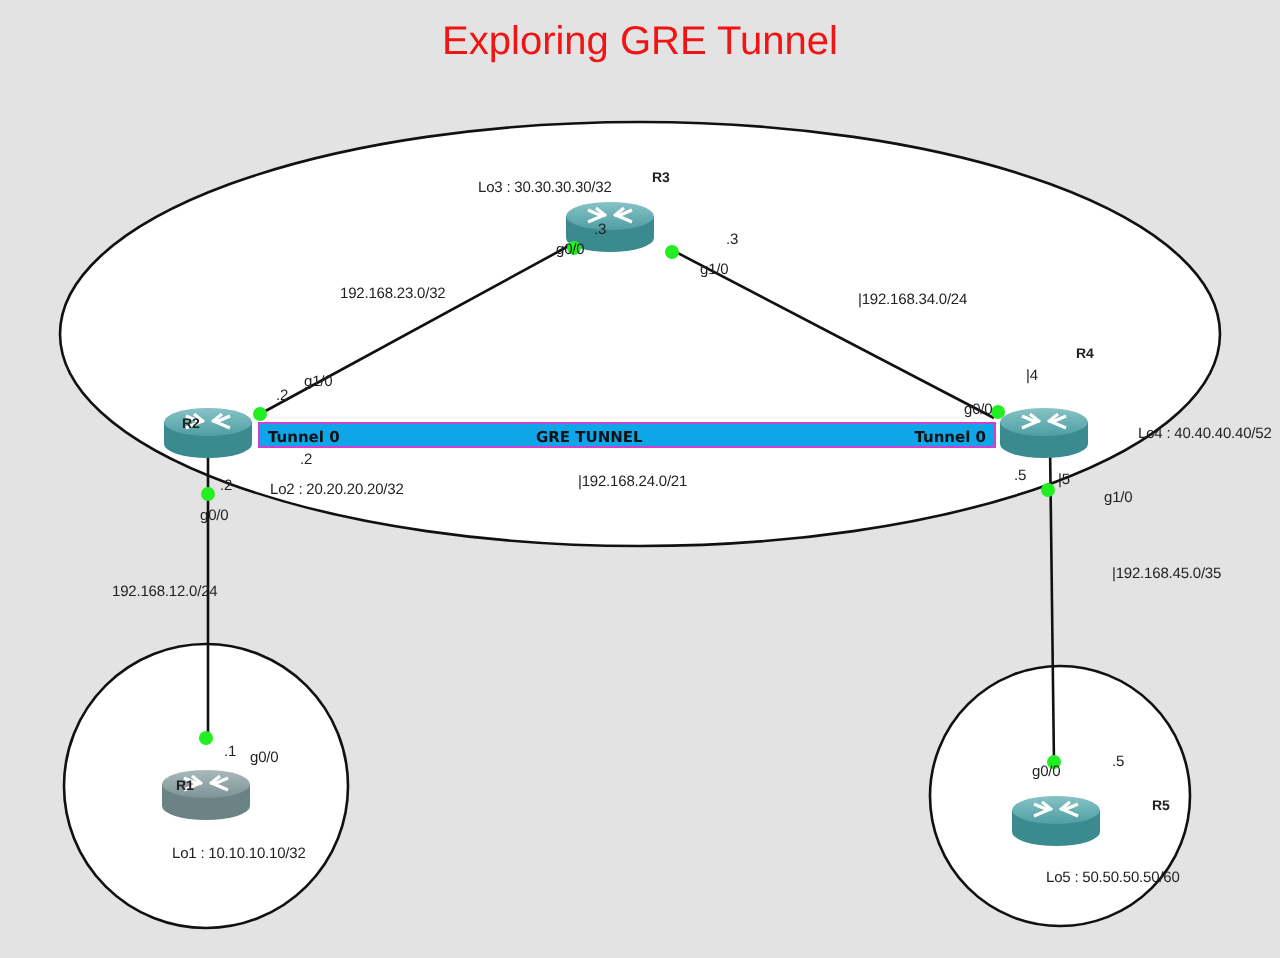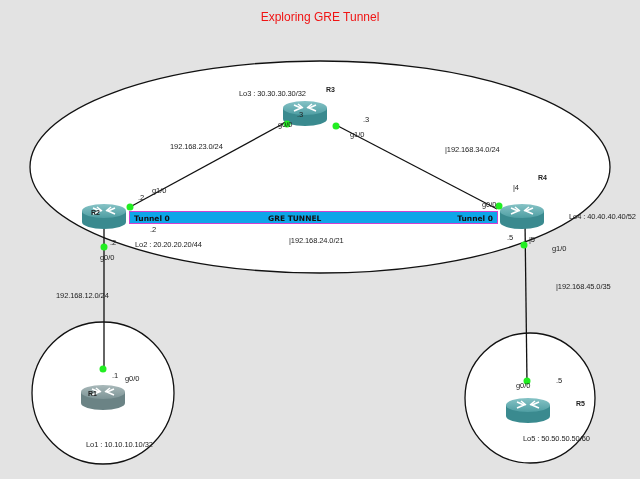--- a/index.html
+++ b/index.html
@@ -1,18 +1,18 @@
 <!DOCTYPE html>
 <html><head>
 <meta charset="utf-8">
 <style>
   html, body { margin: 0; padding: 0; }
   body { width: 640px; height: 479px; background: #e3e3e3; position: relative; overflow: hidden; font-family: "Liberation Sans", sans-serif; }
   #canvas { position: absolute; left: 0; top: 0; }
-  .title { position: absolute; left: 0; width: 640px; top: 10px; text-align: center; color: #f01414; font-size: 12px; }
+  .title { position: absolute; left: 0; width: 640px; top: 10px; text-align: center; color: #f01414; font-size: 20px; }
   .lbl { position: absolute; font-size: 7.5px; color: #222; white-space: nowrap; font-family: Liberation Sans, sans-serif; letter-spacing: -0.1px; padding-left: 21px; }
   .rname { font-weight: bold; font-size: 7px; }
   .tunnel { position: absolute; left: 129px; top: 211px; width: 369px; height: 13px; background: #0ea5e9; border: 1.5px solid #d040d0; box-sizing: border-box; }
   .tunnel span { position: absolute; top: 1.5px; font-size: 7.5px; font-weight: bold; color: #111; font-family: "DejaVu Sans", sans-serif; }
 </style>
 </head>
 <body>
 
 <div class="title">Exploring GRE Tunnel</div>
 
@@ -79,27 +79,27 @@
   <span style="right:4px">Tunnel 0</span>
 </div>
 
 <div class="lbl rname" style="left:305px;top:86px">R3</div>
 <div class="lbl rname" style="left:70px;top:209px">R2</div>
 <div class="lbl rname" style="left:517px;top:174px">R4</div>
 <div class="lbl rname" style="left:67px;top:390px">R1</div>
 <div class="lbl rname" style="left:555px;top:400px">R5</div>
 
 <div class="lbl" style="left:218px;top:89px">Lo3 :  30.30.30.30/32</div>
-<div class="lbl" style="left:114px;top:240px">Lo2 :  20.20.20.20/44</div>
+<div class="lbl" style="left:114px;top:240px">Lo2 :  20.20.20.20/32</div>
 <div class="lbl" style="left:548px;top:212px">Lo4 :  40.40.40.40/52</div>
-<div class="lbl" style="left:65px;top:440px">Lo1 :  10.10.10.10/32</div>
+<div class="lbl" style="left:65px;top:422px">Lo1 :  10.10.10.10/32</div>
 <div class="lbl" style="left:502px;top:434px">Lo5 :  50.50.50.50/60</div>
 
-<div class="lbl" style="left:149px;top:142px">192.168.23.0/24</div>
-<div class="lbl" style="left:424px;top:145px">|192.168.34.0/24</div>
+<div class="lbl" style="left:149px;top:142px">192.168.23.0/32</div>
+<div class="lbl" style="left:408px;top:145px">|192.168.34.0/24</div>
 <div class="lbl" style="left:268px;top:236px">|192.168.24.0/21</div>
 <div class="lbl" style="left:35px;top:291px">192.168.12.0/24</div>
 <div class="lbl" style="left:535px;top:282px">|192.168.45.0/35</div>
 
 <div class="lbl" style="left:276px;top:110px">.3</div>
 <div class="lbl" style="left:257px;top:120px">g0/0</div>
 <div class="lbl" style="left:342px;top:115px">.3</div>
 <div class="lbl" style="left:329px;top:130px">g1/0</div>
 
 <div class="lbl" style="left:117px;top:193px">.2</div>

